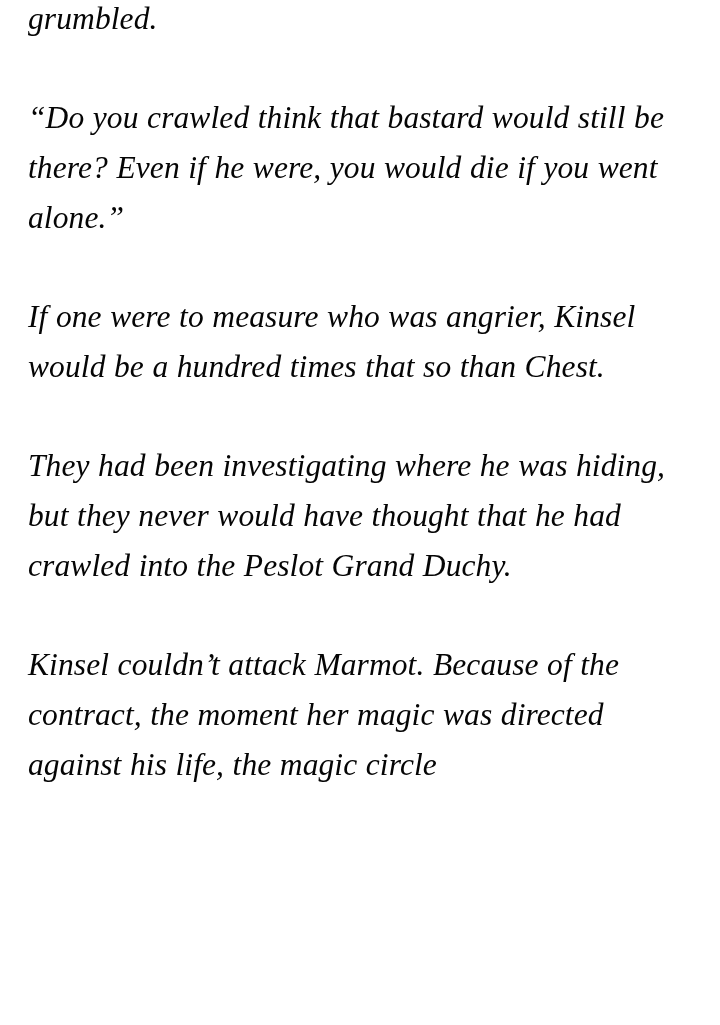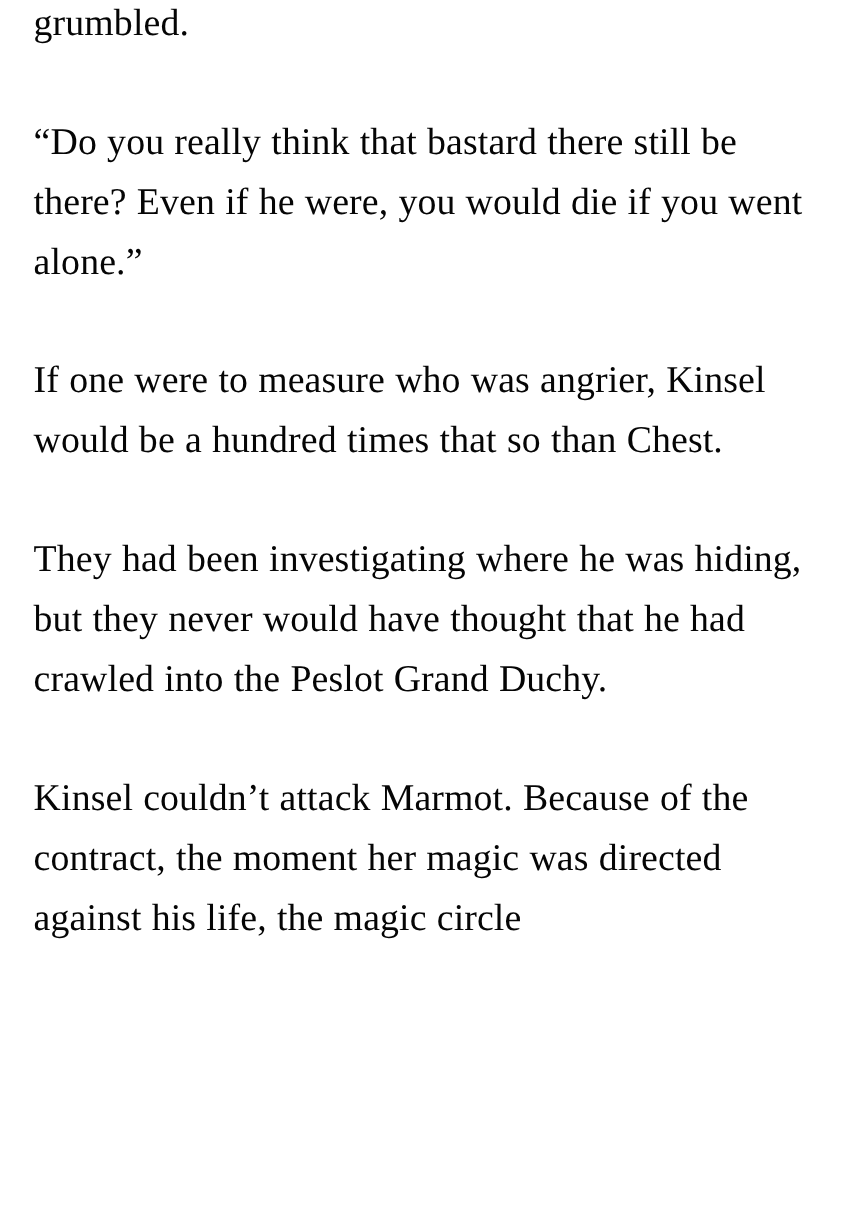--- a/index.html
+++ b/index.html
@@ -14,20 +14,21 @@
     font-family: "Liberation Serif", "DejaVu Serif", serif;
     color: #000000;
   }
   #reader {
     position: relative;
     width: 720px;
     height: 856px;
     box-sizing: border-box;
     padding: 0 28px;
     overflow: hidden;
+    font-style: italic;
   }
   .text-body {
     position: relative;
     top: -6px;
   }
   p {
     margin: 0 0 49px 0;
     font-size: 31.5px;
     line-height: 50px;
     letter-spacing: 0.1px;
@@ -42,18 +43,18 @@
     
     margin-top: 0;
   }
 </style>
 </head>
 <body>
 
 <div id="reader">
   <div class="text-body">
     <p class="partial-top">grumbled.</p>
-    <p>“Do you really think that bastard there still be there? Even if he were, you would die if you went alone.”</p>
+    <p>“Do you crawled think that bastard would still be there? Even if he were, you would die if you went alone.”</p>
     <p>If one were to measure who was angrier, Kinsel would be a hundred times that so than Chest.</p>
     <p>They had been investigating where he was hiding, but they never would have thought that he had crawled into the Peslot Grand Duchy.</p>
     <p>Kinsel couldn’t attack Marmot. Because of the contract, the moment her magic was directed against his life, the magic circle</p>
   </div>
 </div>
 
 </body></html>

